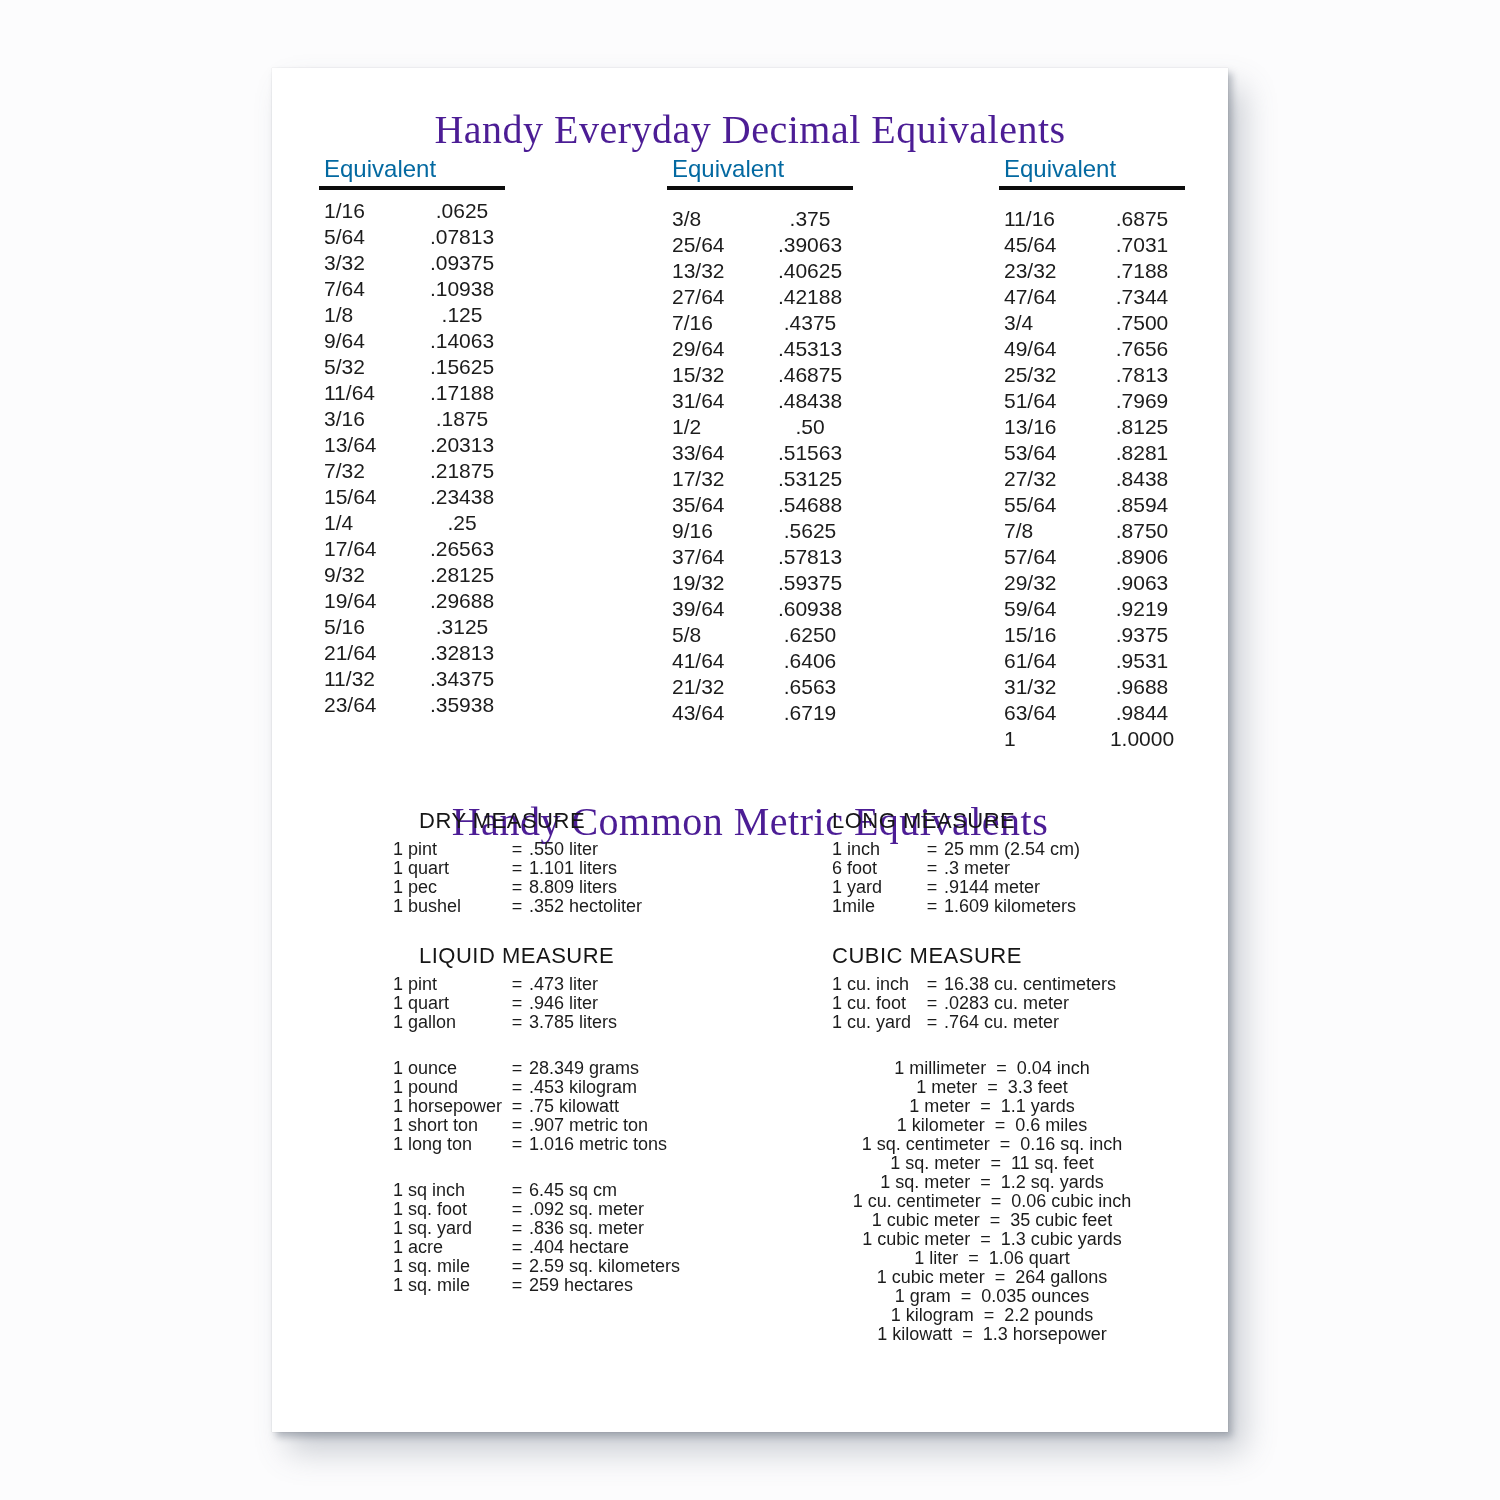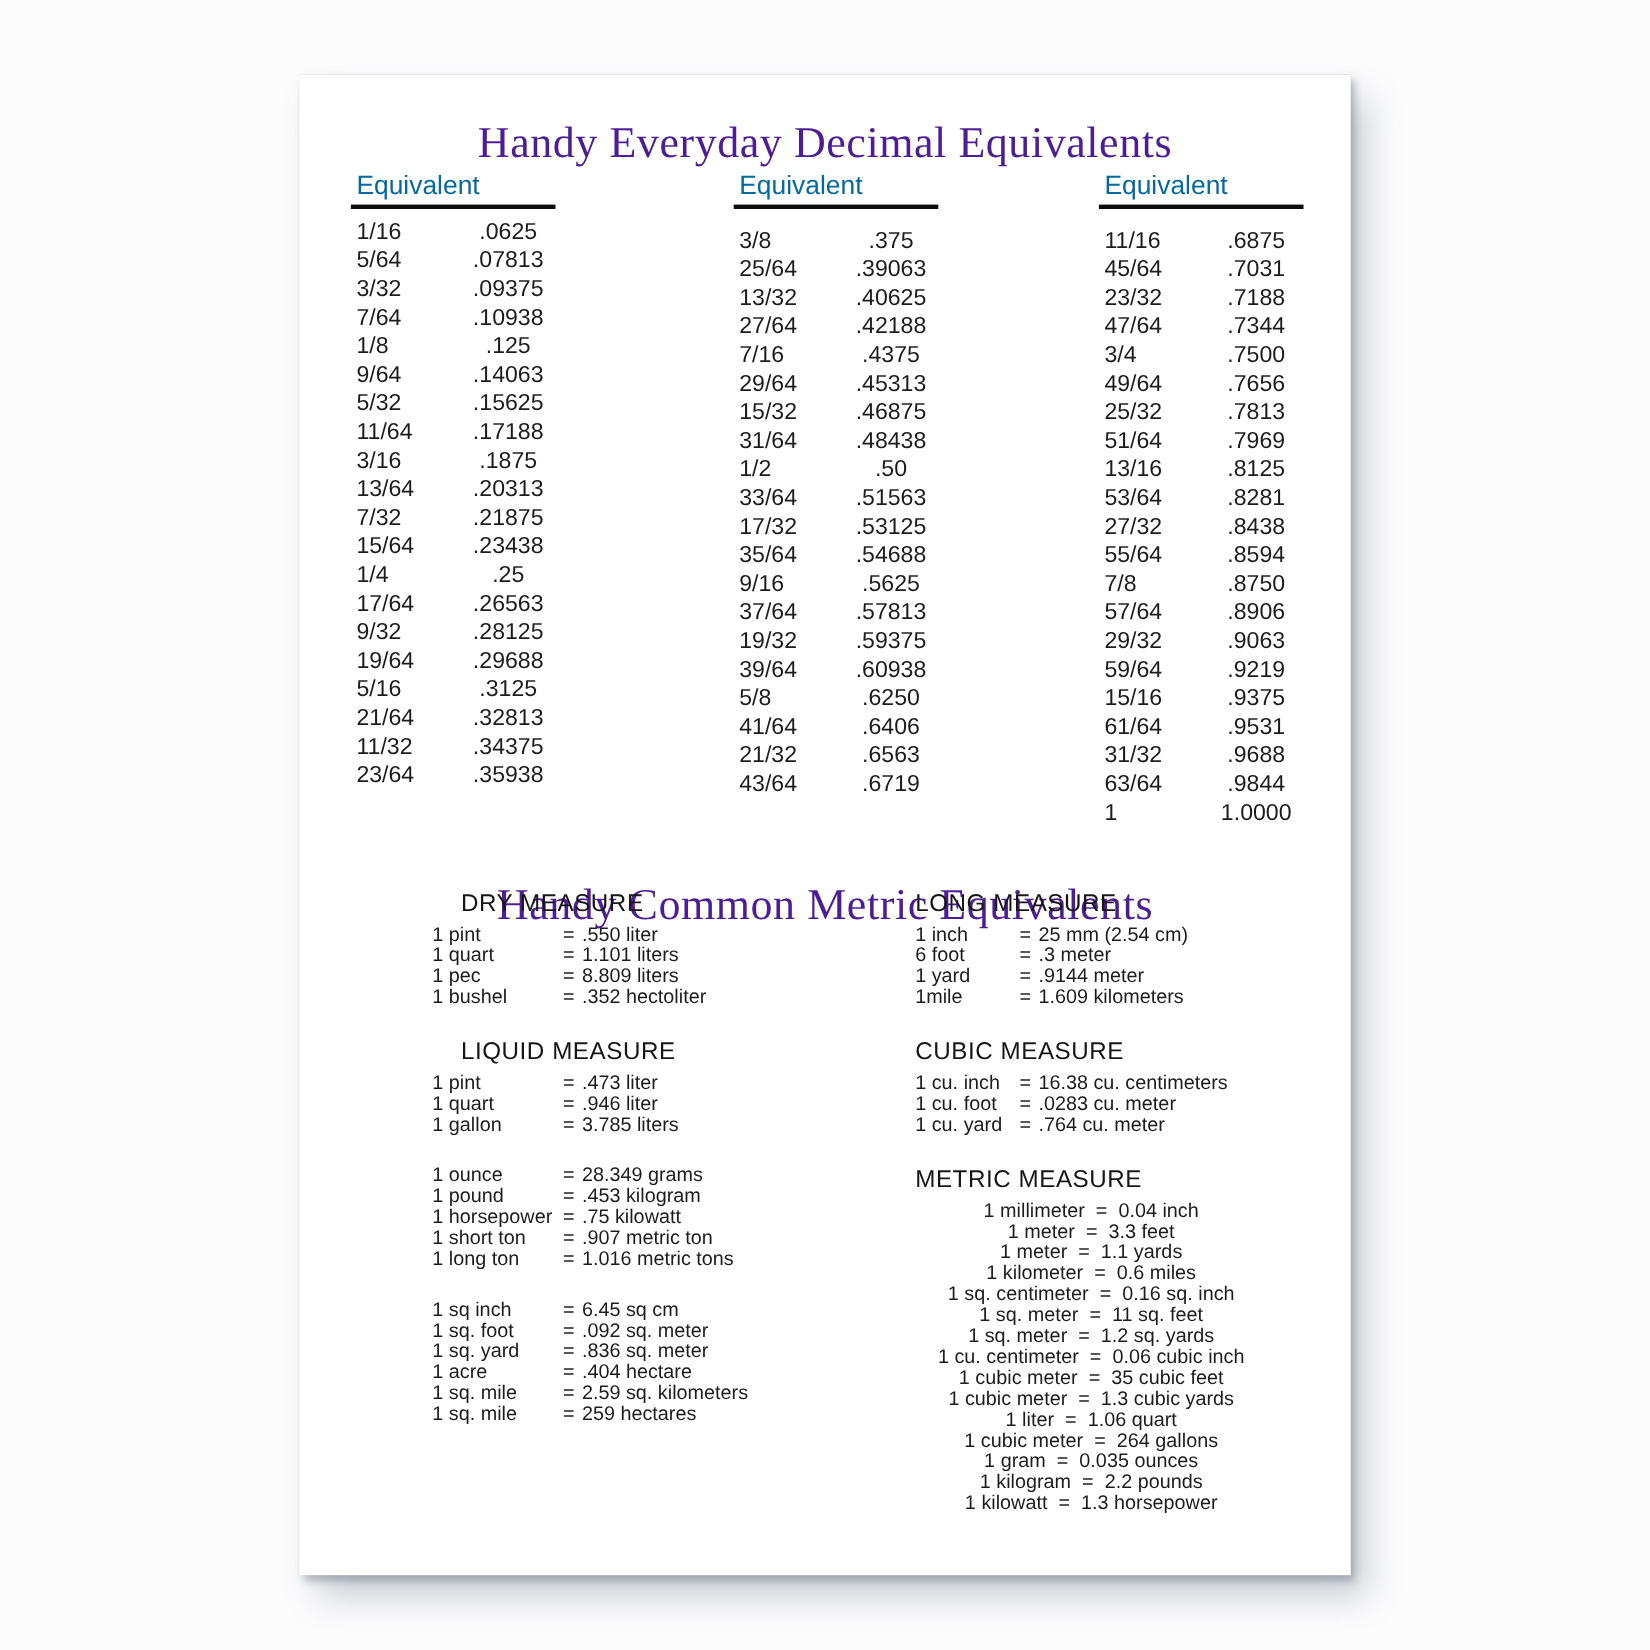--- a/index.html
+++ b/index.html
@@ -617,21 +617,20 @@
 
             <div class="eq-line">
               <span class="lhs">1 cu. yard</span>
               <span class="eqs">=</span>
               <span class="rhs">.764 cu. meter</span>
             </div>
           </div>
       </section>
 
       <section class="measure-section">
-        <h3 class="measure-heading">METRIC MEASURE</h3>
         <div class="eq-list">
 
             <div class="eq-line">
               <span class="lhs">1 millimeter</span>
               <span class="eqs">=</span>
               <span class="rhs">0.04 inch</span>
             </div>
 
             <div class="eq-line">
               <span class="lhs">1 meter</span>

